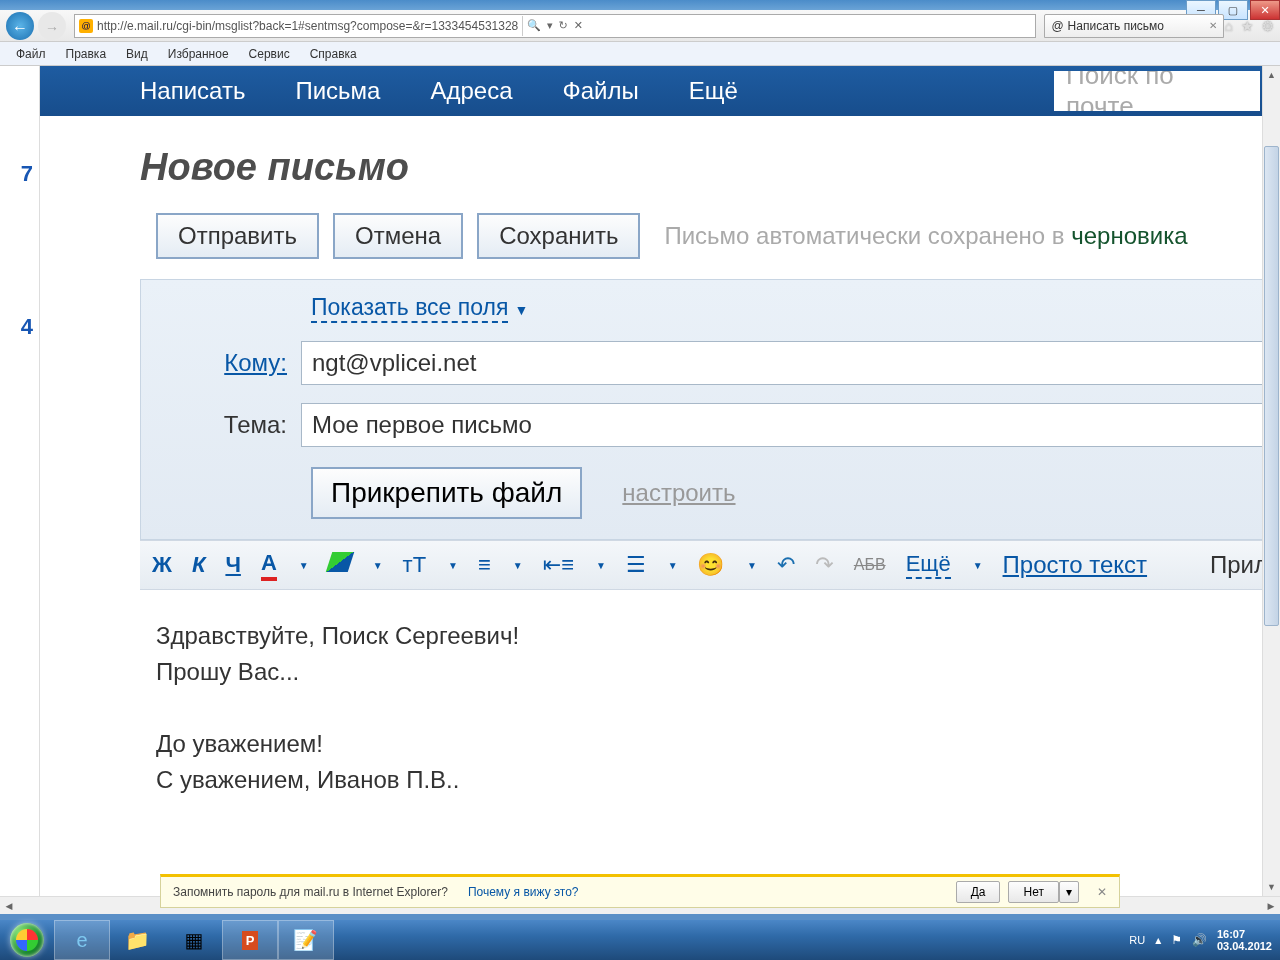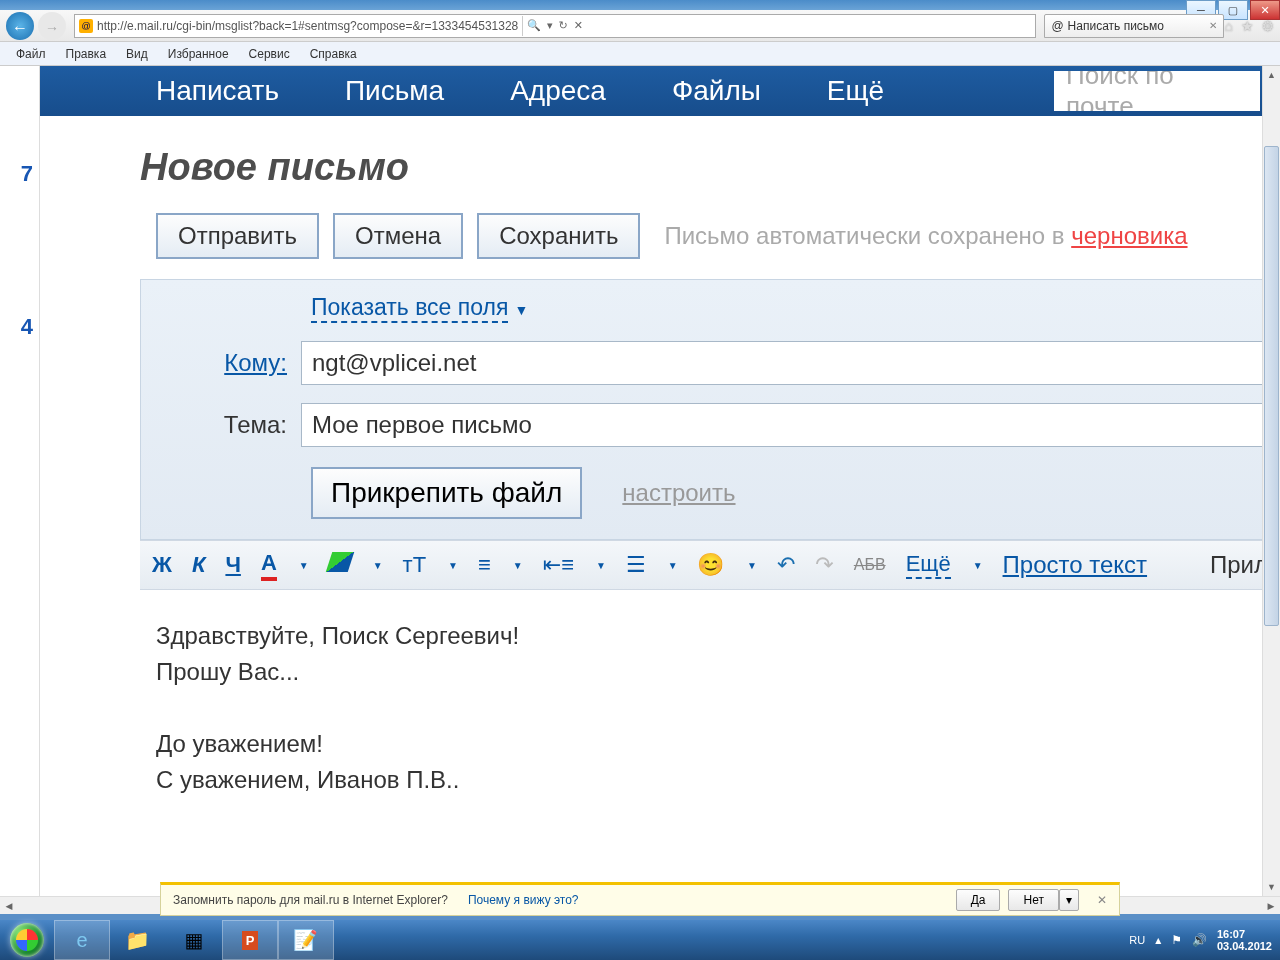--- a/index.html
+++ b/index.html
@@ -32,30 +32,30 @@
 .menubar span { padding:2px 10px; }
 
 
 .viewport { position:relative; height:830px; background:#fff; display:flex; }
 .ruler-left { width:40px; background:#fff; border-right:1px solid #ddd; position:relative;}
 .ruler-left .mark { position:absolute; left:0; width:100%; text-align:right; padding-right:6px; color:#1756b3; font-weight:bold; font-size:22px;}
 .page { flex:1; position:relative; overflow:hidden; }
 
 
 .mail-nav { background:linear-gradient(#1e5ca1,#174d8c); height:50px; display:flex; align-items:center; padding:0 20px 0 100px; }
-.mail-nav a { color:#fff; font-size:28px; margin-right:50px; text-decoration:none;margin-left:16px;}
+.mail-nav a { color:#fff; font-size:24px; margin-right:50px; text-decoration:none;}
 .mail-search { margin-left:auto; background:#fff; color:#aaa; font-size:26px; padding:2px 12px; height:40px; display:flex; align-items:center; overflow:hidden; width:206px;}
 
 
 .compose-wrap { padding:30px 0 0 100px; }
 h1.compose-title { font-size:38px; font-weight:bold; color:#4d4d4d; margin-bottom:24px;font-style:italic;}
 .btn-row { display:flex; align-items:center; gap:14px; margin-left:16px;}
 .mbtn { border:2px solid #8aa6c7; background:linear-gradient(#fdfdfd,#e4ecf4); padding:7px 20px; font-size:24px; color:#333; cursor:pointer;}
 .auto-save { color:#aaa; font-size:24px; margin-left:10px;}
-.auto-save .link { text-decoration:underline; color:#ef4444;}
+.auto-save .link { color:#14532d;}
 
 .field-area { background:linear-gradient(#eaf1f8,#e2eaf3); border:1px solid #c8d5e3; margin-top:20px; padding:14px 0 20px 0;}
 .show-all { color:#0857a6; font-size:23px; border-bottom:2px dashed #0857a6; margin-left:170px; display:inline-block;}
 .show-all-arrow { color:#0857a6; margin-left:6px; font-size:14px;}
 .frow { display:flex; align-items:center; margin-top:18px;border-radius:9px; }
 .flabel { width:160px; text-align:right; font-size:24px; color:#333; padding-right:14px;}
 .flabel.link { color:#0857a6; text-decoration:underline;}
 .finput { flex:1; border:1px solid #a8b8c8; background:#fff; padding:6px 10px; font-size:24px; color:#333; margin-right:0; height:44px;}
 .attach-row { display:flex; align-items:center; margin-top:20px; margin-left:170px; gap:40px;}
 .attach-btn { border:2px solid #8aa6c7; background:linear-gradient(#fdfdfd,#e4ecf4); padding:8px 18px; font-size:28px; }
@@ -83,21 +83,21 @@
 .mail-body { padding:28px 16px; font-size:24px; color:#333; line-height:1.5;}
 
 
 .vscroll { position:absolute; right:0; top:0; bottom:0; width:18px; background:#f0f0f0; border-left:1px solid #ddd;}
 .vscroll .thumb { position:absolute; left:1px; right:1px; top:80px; height:480px; background:linear-gradient(90deg,#dce6f2,#c4d4e6); border:1px solid #9db4cc; border-radius:2px;}
 .vscroll .arr { position:absolute; left:0; right:0; height:18px; display:flex; align-items:center; justify-content:center; font-size:9px; color:#666;}
 .hscroll-outer { height:18px; background:#f0f0f0; border-top:1px solid #ddd; position:relative;}
 .hscroll-outer .arr { position:absolute; top:0; bottom:0; width:18px; display:flex; align-items:center; justify-content:center; font-size:9px; color:#666;}
 
 
-.ie-notif { position:absolute; left:160px; right:160px; bottom:44px; height:34px; background:#fffde8; border:1px solid #d6d29b; border-top:3px solid #f3c100; display:flex; align-items:center; padding:0 12px; font-size:12px; color:#444;}
+.ie-notif { position:absolute; left:160px; right:160px; bottom:52px; height:34px; background:#fffde8; border:1px solid #d6d29b; border-top:3px solid #f3c100; display:flex; align-items:center; padding:0 12px; font-size:12px; color:#444;}
 .ie-notif .why { color:#0857a6; margin-left:20px;}
 .ie-notif .btns { margin-left:auto; display:flex; gap:8px; align-items:center;}
 .ie-notif button { padding:3px 14px; font-size:12px; border:1px solid #aaa; background:linear-gradient(#fdfdfd,#e8e8e8); border-radius:2px;}
 .ie-notif .dd2 { border-left:1px solid #aaa; padding:3px 6px;}
 .ie-notif .close { color:#888; margin-left:10px; font-size:12px;}
 
 
 .taskbar { position:absolute; bottom:0; left:0; right:0; height:40px; background:linear-gradient(#4b87c7,#2f6aa8 40%,#1e4a7a); display:flex; align-items:center;}
 .start { width:54px; height:40px; display:flex; align-items:center; justify-content:center;}
 .start-orb { width:34px; height:34px; border-radius:50%; background:radial-gradient(circle at 30% 30%, #87e876, #1a8a2e 60%, #0b5a18); box-shadow:0 0 6px rgba(255,255,255,.5), inset 0 0 4px #fff; position:relative;}

